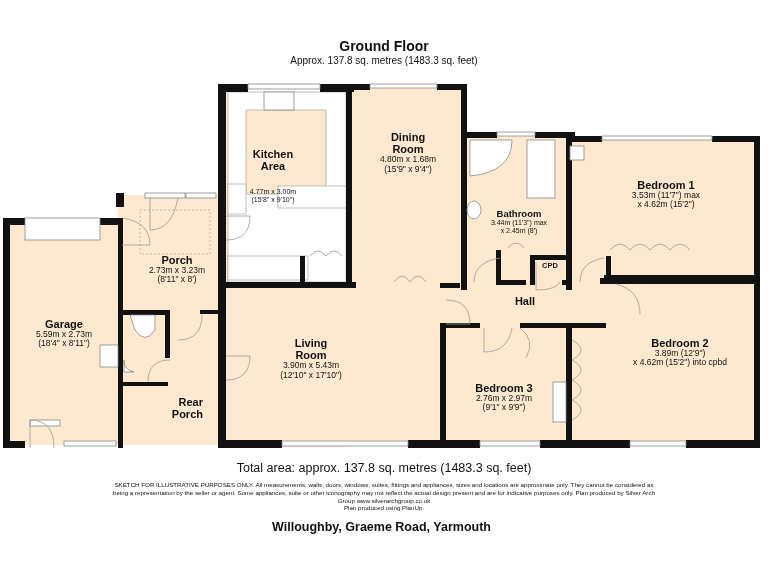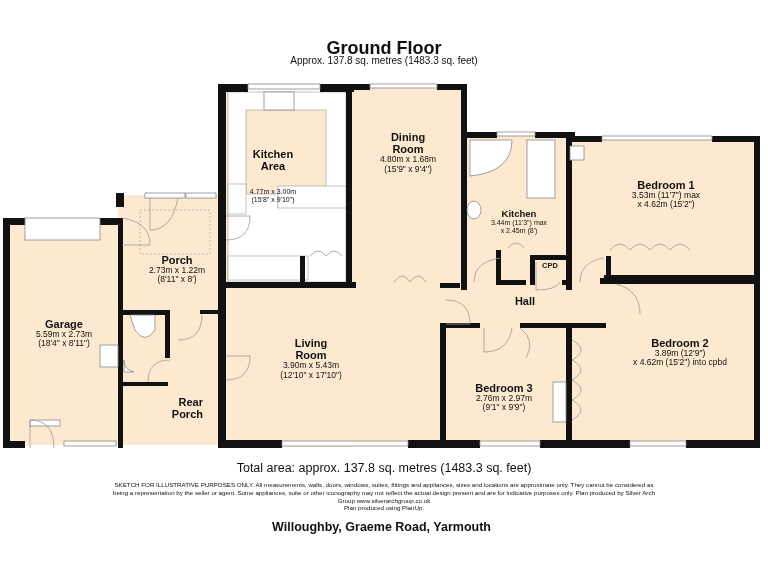--- a/index.html
+++ b/index.html
@@ -1,17 +1,17 @@
 <!DOCTYPE html>
 <html><head>
   <meta charset="utf-8">
   <style>
     html, body { margin: 0; padding: 0; background: #ffffff; }
     body { width: 768px; height: 576px; position: relative; overflow: hidden; font-family: "Liberation Sans", sans-serif; color: #111; }
-    .title { position: absolute; left: 0; width: 768px; top: 38px; text-align: center; font-weight: bold; font-size: 18px; }
+    .title { position: absolute; left: 0; width: 768px; top: 38px; text-align: center; font-weight: bold; font-size: 14px; }
     .subtitle { position: absolute; left: 0; width: 768px; top: 55px; text-align: center; font-size: 10px; }
     svg.plan { position: absolute; left: 0; top: 0; }
     .lbl { position: absolute; text-align: center; line-height: 1.1; }
     .lbl .n { font-weight: bold; font-size: 11px; display: block; }
     .lbl .d { font-size: 8.5px; display: block; }
     .total { position: absolute; left: 0; width: 768px; top: 461px; text-align: center; font-size: 12.5px; }
     .disclaimer { position: absolute; left: 110px; width: 548px; top: 481px; text-align: center; font-size: 6.2px; line-height: 1.25; }
     .address { position: absolute; left: 0; width: 763px; top: 520px; text-align: center; font-weight: bold; font-size: 12.5px; }
   </style>
 </head>
@@ -142,38 +142,38 @@
   <span class="n" style="width:60px;margin:16px auto;">Kitchen Area</span>
   <span class="d" style="font-size:7px;">4.77m x 3.00m</span>
   <span class="d" style="font-size:7px;">(15'8" x 9'10")</span>
 </div>
 <div class="lbl" style="left:360px;top:131px;width:96px;">
   <span class="n" style="width:50px;margin:0 auto;">Dining Room</span>
   <span class="d">4.80m x 1.68m</span>
   <span class="d">(15'9" x 9'4")</span>
 </div>
 <div class="lbl" style="left:476px;top:209px;width:86px;">
-  <span class="n" style="font-size:9.5px;">Kitchen</span>
+  <span class="n" style="font-size:9.5px;">Bathroom</span>
   <span class="d" style="font-size:7px;">3.44m (11'3") max</span>
   <span class="d" style="font-size:7px;">x 2.45m (8')</span>
 </div>
 <div class="lbl" style="left:534px;top:262px;width:32px;">
   <span class="n" style="font-size:7.5px;">CPD</span>
 </div>
 <div class="lbl" style="left:596px;top:179px;width:140px;">
   <span class="n">Bedroom 1</span>
   <span class="d">3.53m (11'7") max</span>
   <span class="d">x 4.62m (15'2")</span>
 </div>
 <div class="lbl" style="left:505px;top:295px;width:40px;">
   <span class="n">Hall</span>
 </div>
 <div class="lbl" style="left:132px;top:254px;width:90px;">
   <span class="n">Porch</span>
-  <span class="d">2.73m x 1.22m</span>
+  <span class="d">2.73m x 3.23m</span>
   <span class="d">(8'11" x 8')</span>
 </div>
 <div class="lbl" style="left:16px;top:318px;width:96px;">
   <span class="n">Garage</span>
   <span class="d">5.59m x 2.73m</span>
   <span class="d">(18'4" x 8'11")</span>
 </div>
 <div class="lbl" style="left:256px;top:337px;width:110px;">
   <span class="n" style="width:50px;margin:0 auto;">Living Room</span>
   <span class="d">3.90m x 5.43m</span>

